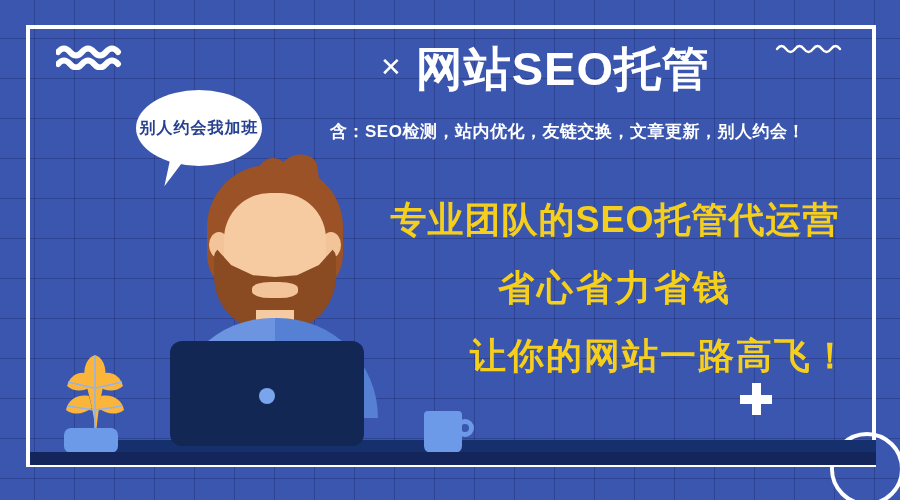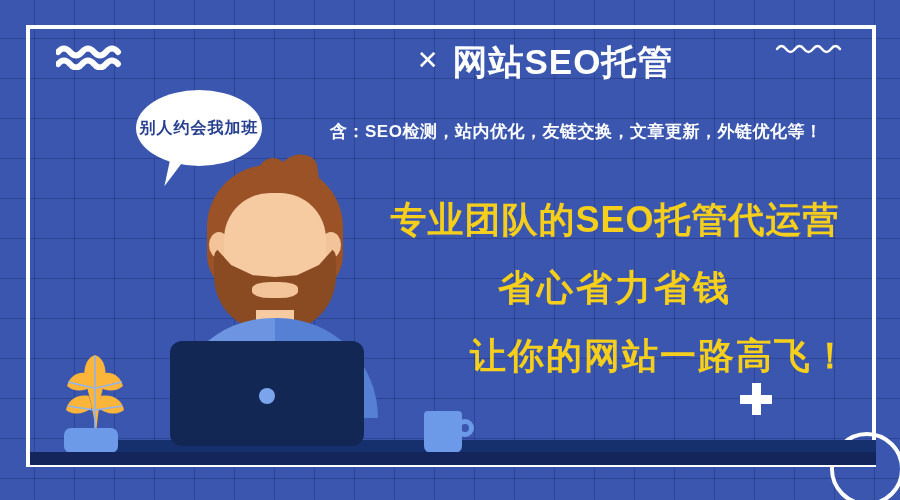--- a/index.html
+++ b/index.html
@@ -82,21 +82,21 @@
   }
   #title-x {
     color: #ffffff;
     font-size: 26px;
     font-weight: bold;
     line-height: 1;
     padding-bottom: 4px;
   }
   #main-title {
     color: #ffffff;
-    font-size: 35px;
+    font-size: 47px;
     font-weight: bold;
     letter-spacing: 1px;
     line-height: 1.05;
     white-space: nowrap;
   }
   #subtitle {
     position: absolute;
     left: 330px; top: 120px;
     width: 560px;
     color: #ffffff;
@@ -306,21 +306,21 @@
   </svg>
 
   <div id="circle-big"></div>
   <div id="circle-small"></div>
   <div id="plus-mark"></div>
 
   <div id="title-row">
     <span id="title-x">✕</span>
     <span id="main-title">网站SEO托管</span>
   </div>
-  <div id="subtitle">含：SEO检测，站内优化，友链交换，文章更新，外链优化等！</div>
+  <div id="subtitle">含：SEO检测，站内优化，友链交换，文章更新，别人约会！</div>
 
   <div class="slogan" id="slogan-2">省心省力省钱</div>
   <div class="slogan" id="slogan-1">专业团队的SEO托管代运营</div>
   <div class="slogan" id="slogan-3">让你的网站一路高飞！</div>
 
   <div id="bubble-tail"></div>
   <div id="bubble">
     <span class="bubble-line">别人约会</span>
     <span class="bubble-line">我加班</span>
   </div>

